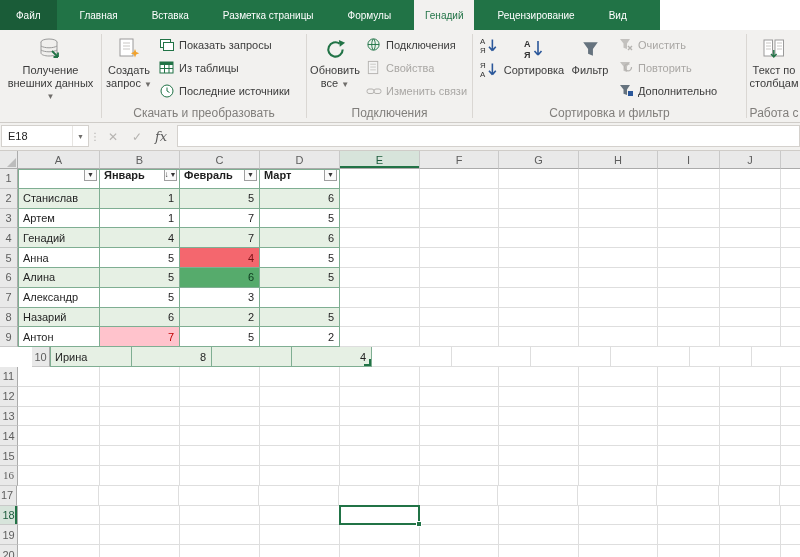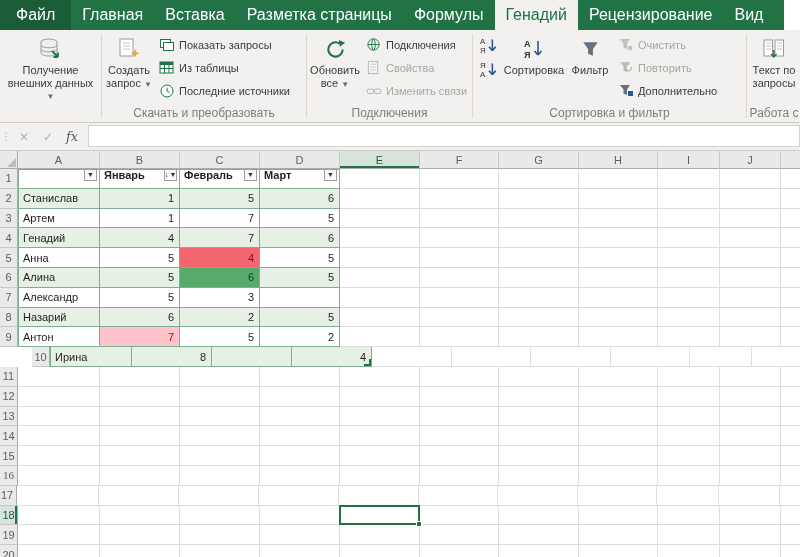--- a/index.html
+++ b/index.html
@@ -6,22 +6,22 @@
   html,body{width:800px;height:557px;overflow:hidden;background:#fff;
     font-family:"Liberation Sans",sans-serif;}
   :root{
     --accent:#217346; --band:#e6f0e4; --tbl:#7fae92;
     --red-f:#f4676e; --red-t:#7c1116;
     --green-f:#56ab6c; --green-t:#0d3a1e;
     --pink-f:#ffc3cc; --pink-t:#c00000;
   }
 
   
-  .tabbar{position:absolute;top:0;left:0;width:784px;height:30px;background:var(--accent);
-    display:flex;font-size:16px;color:#fff;overflow:hidden;}
+  .tabbar{position:absolute;top:0;left:0;width:660px;height:30px;background:var(--accent);
+    display:flex;font-size:10px;color:#fff;overflow:hidden;gap:12px;}
   .tab{display:flex;align-items:center;padding:0 11px;white-space:nowrap;cursor:pointer;}
   .tab.file{background:#1a5c38;padding:0 16px;}
   .tab.active{background:#f2f1ef;color:var(--accent);}
 
   
   .ribbon{position:absolute;top:30px;left:0;width:800px;height:93px;background:#f2f1ef;
     border-bottom:1px solid #cfccc8;display:flex;overflow:hidden;}
   .rgroup{display:flex;flex-direction:column;height:100%;flex:none;}
   .rbody{flex:1;display:flex;align-items:flex-start;padding:2px 1px 0;}
   .glabel{height:16px;font-size:12px;color:#807e7b;text-align:center;line-height:14px;
@@ -297,28 +297,32 @@
       <div class="bigbtn" style="width:54px">
         <span class="ric">
           <svg width="24" height="24">
               <rect x="2" y="3" width="8.5" height="16" fill="#fff" stroke="#9a9a9a"></rect>
               <rect x="13" y="3" width="8.5" height="16" fill="#fff" stroke="#9a9a9a"></rect>
               <path d="M4 6h5M4 9h5M4 12h5M15 6h5M15 9h5M15 12h5" stroke="#c9c7c4"></path>
               <path d="M11.8 13v6M9 17l2.8 3 2.8-3" stroke="#217346" fill="none" stroke-width="1.4"></path>
             </svg>
         </span>
         <span>Текст по</span>
-        <span>запросы</span>
+        <span>столбцам</span>
       </div>
     </div>
     <div class="glabel">Работа с</div>
   </div>
 </div>
 
 <div class="fbar">
+  <div class="namebox">
+    <span>E18</span>
+    <span class="nb-dd">▼</span>
+  </div>
   <div class="fsplit">⋮</div>
   <div class="fbtns">
     <span class="fb">✕</span>
     <span class="fb">✓</span>
     <span class="fb fx">fx</span>
   </div>
   <div class="finput"></div>
 </div>
 
 <div id="grid">

